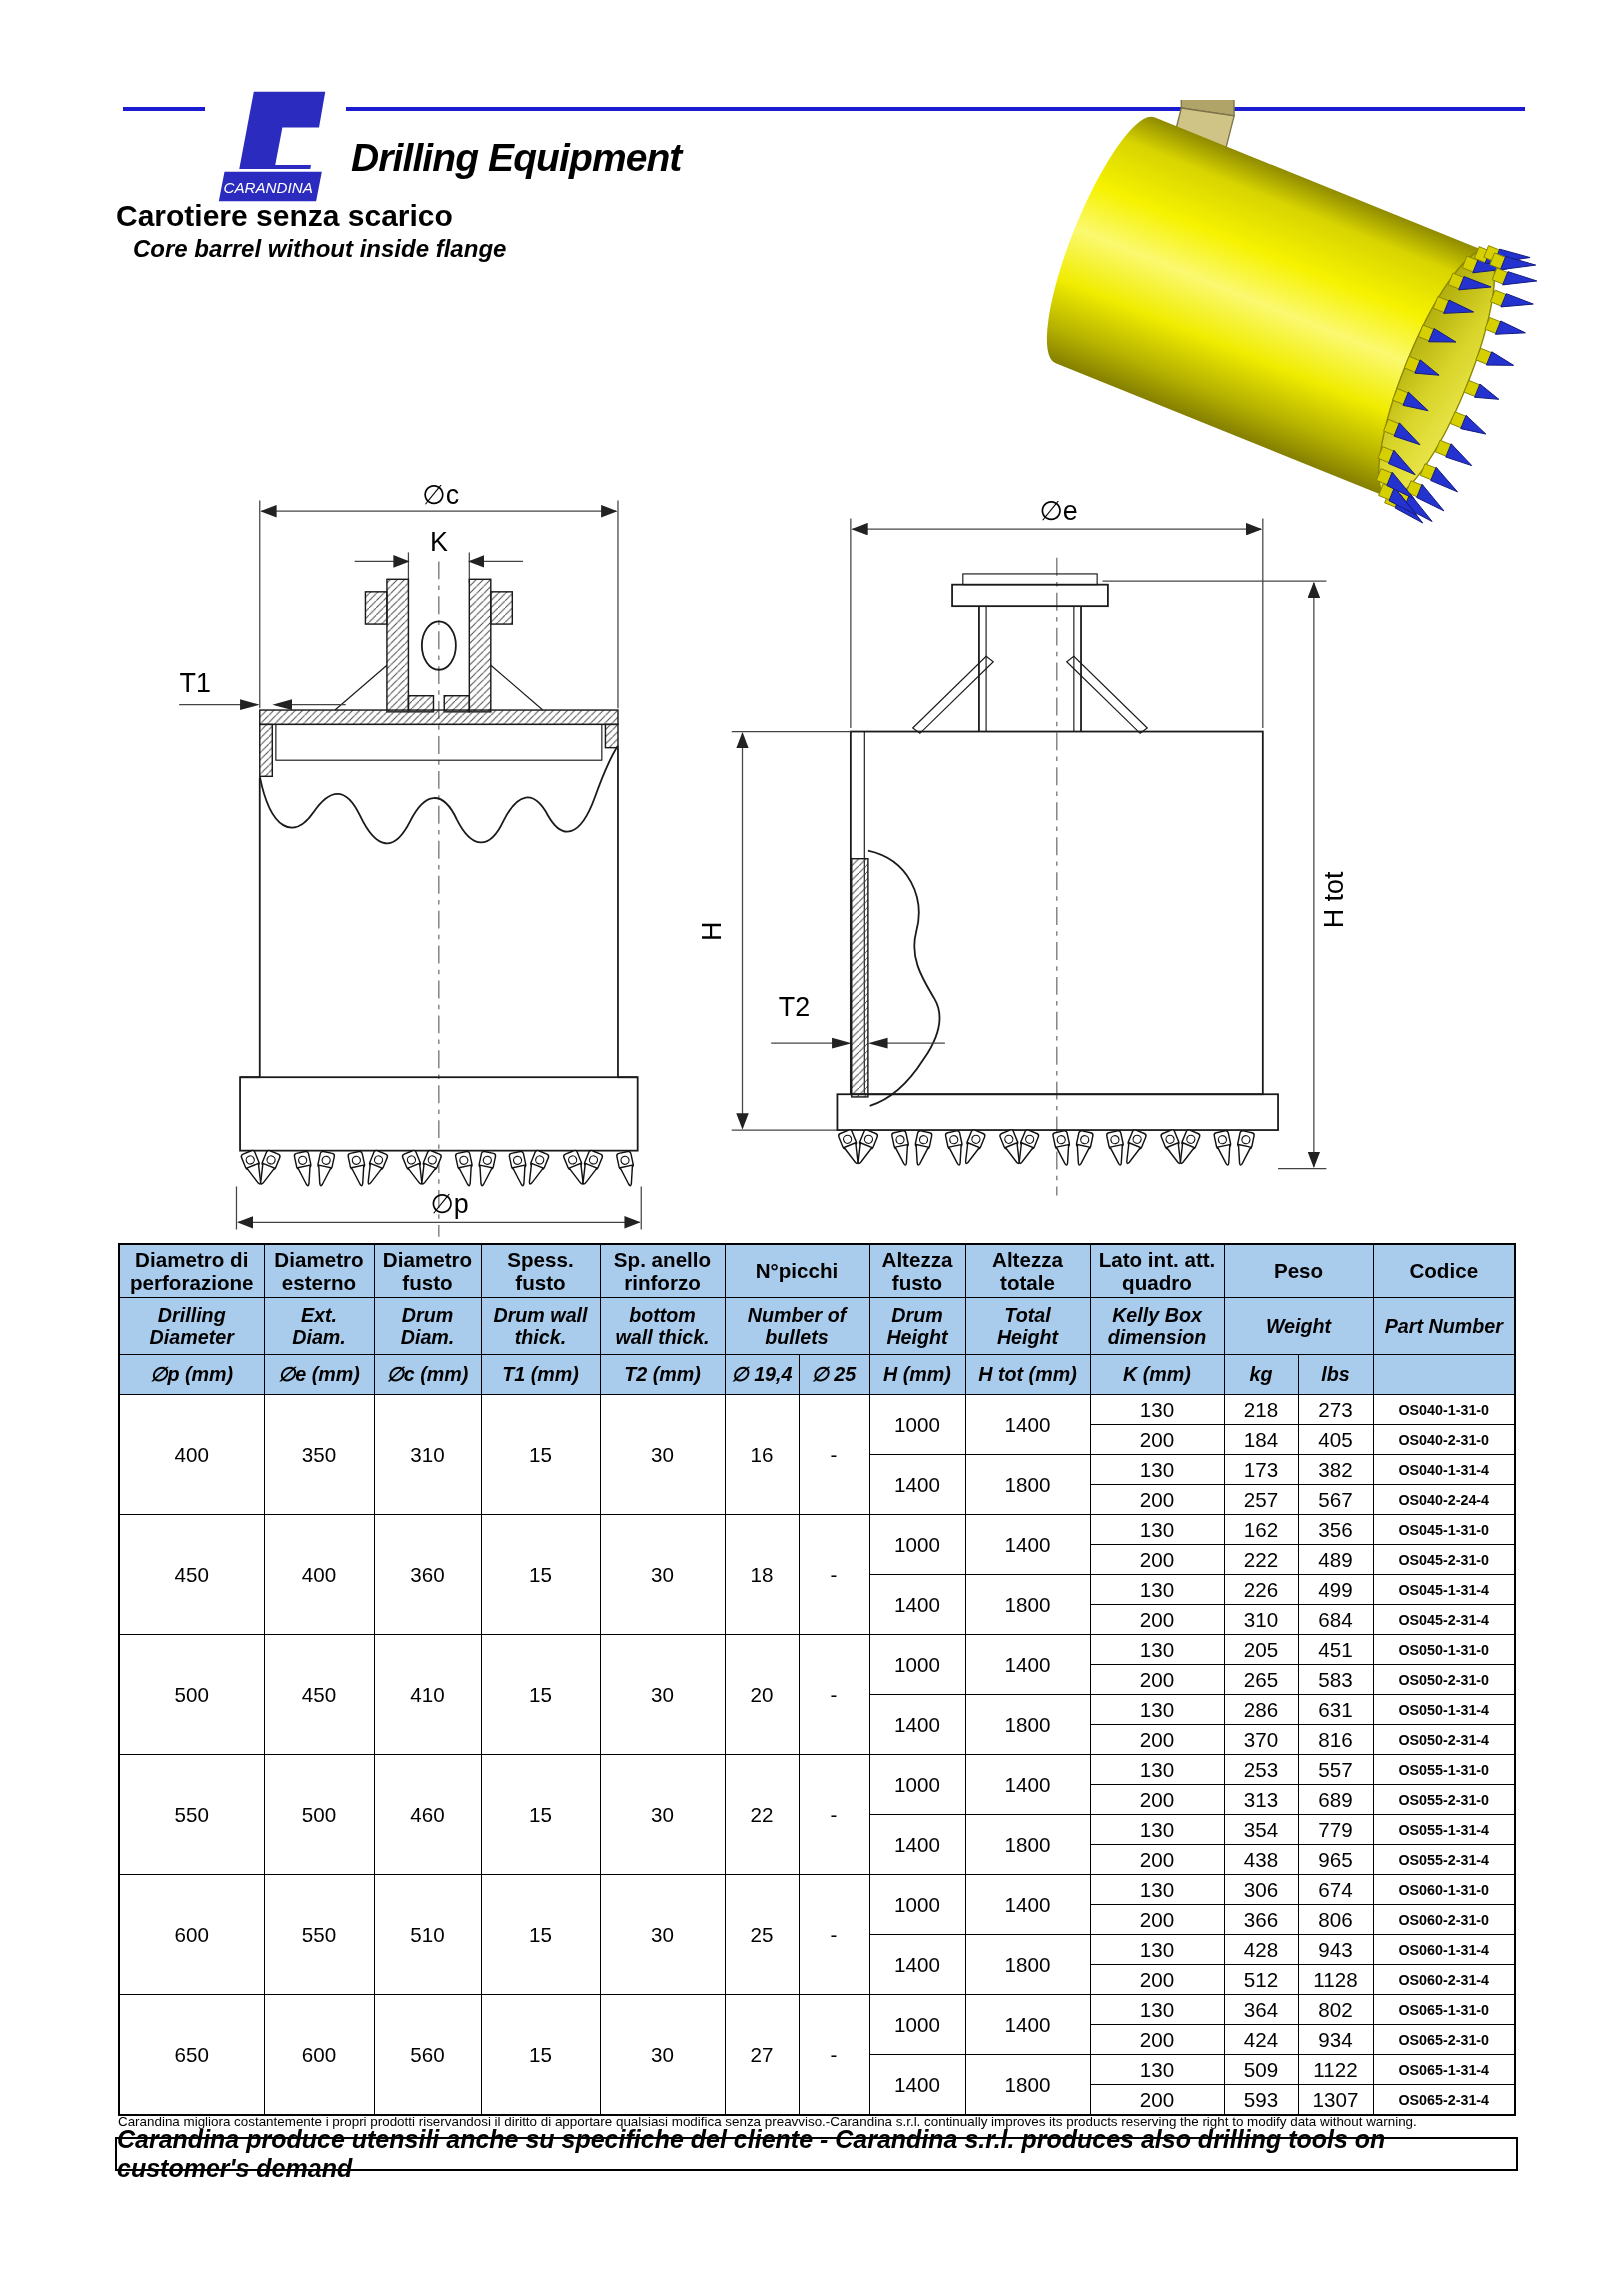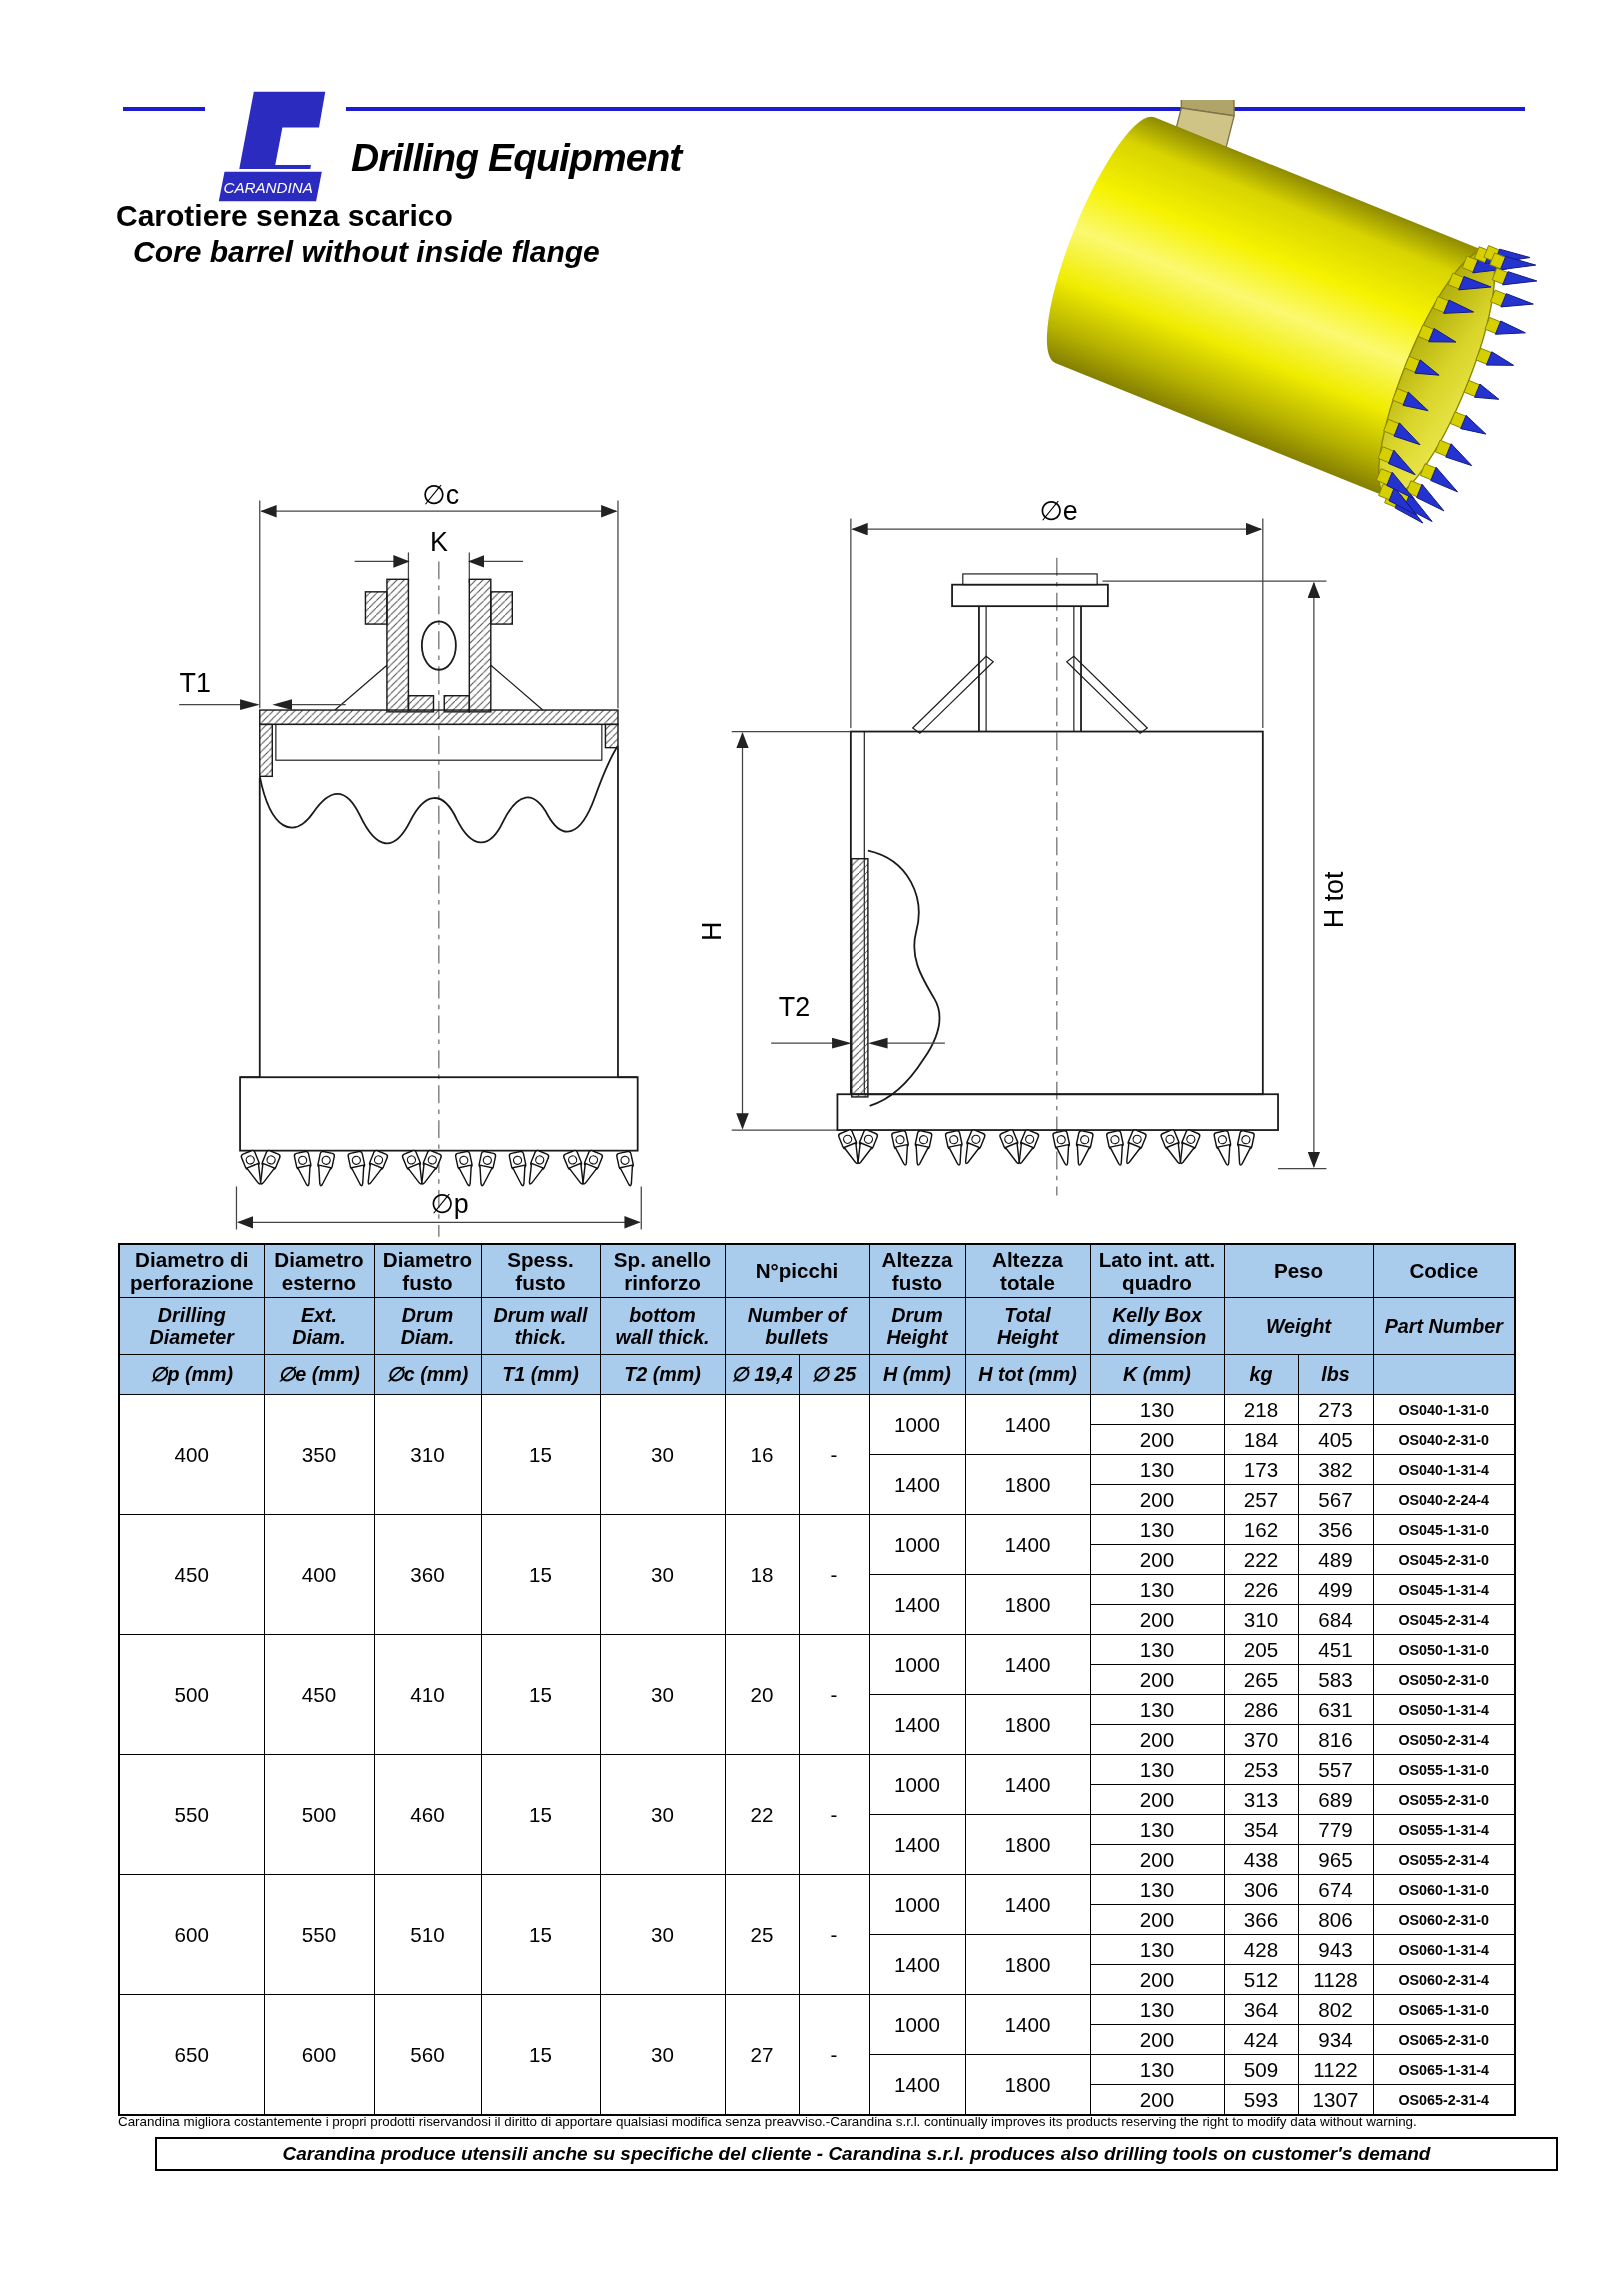--- a/index.html
+++ b/index.html
@@ -6,21 +6,21 @@
   #page{position:relative;width:1620px;height:2293px;background:#ffffff;overflow:hidden;
         font-family:"Liberation Sans",sans-serif;color:#000;}
   
   .rule{position:absolute;height:3.6px;background:#1b1bd0;}
   #rule-left{left:123px;top:107px;width:82px;}
   #rule-right{left:346px;top:107px;width:1179px;}
   #logo{position:absolute;left:202px;top:86px;}
   #brand-line{position:absolute;left:351px;top:136px;font-size:39px;font-weight:bold;font-style:italic;
               letter-spacing:-0.9px;}
   #title-it{position:absolute;left:116px;top:199px;font-size:30px;font-weight:bold;}
-  #title-en{position:absolute;left:133px;top:235px;font-size:30px;font-weight:bold;font-style:italic;}
+  #title-en{position:absolute;left:133px;top:235px;font-size:24px;font-weight:bold;font-style:italic;}
   
   .drawing{position:absolute;}
   #front-view{left:161px;top:479px;}
   #side-view{left:694px;top:479px;}
   #render3d{left:1028px;top:100px;}
   .oline{fill:none;stroke:#1a1a1a;stroke-width:2;}
   .oline-thin{fill:none;stroke:#1a1a1a;stroke-width:1.3;}
   .dimline{fill:none;stroke:#444;stroke-width:1.4;}
   .dimtext{font-family:"Liberation Sans",sans-serif;font-size:30px;fill:#000;}
   .hatched{stroke:#1a1a1a;stroke-width:1.6;}
@@ -37,22 +37,22 @@
   .hrow-units th{font-weight:bold;font-style:italic;font-size:19.7px;height:39px;}
   .pre{white-space:pre-line;}
   tbody td{font-size:20.6px;height:29px;background:#fff;}
   td.code{font-weight:bold;font-size:14.3px;}
   td.gt{border-top:2.7px solid #000;}
   td.pt{border-top:2.7px solid #000;}
   td.st{border-top:2.2px solid #000;}
   
   #footnote{position:absolute;left:118px;top:2114px;width:1397px;font-size:13.4px;}
   #banner{position:absolute;left:115px;top:2137px;width:1399px;border:2.7px solid #000;height:30px;
-          display:flex;align-items:center;justify-content:center;font-size:19px;font-weight:bold;
-          font-style:italic;margin-left:40px;}
+          display:flex;align-items:center;justify-content:center;font-size:25px;font-weight:bold;
+          font-style:italic;}
 </style>
 </head>
 <body>
 
 <div id="page">
 
   <div id="rule-left" class="rule"></div>
   <div id="rule-right" class="rule"></div>
 
   <svg id="logo" width="134" height="124" viewBox="0 0 150 138">

